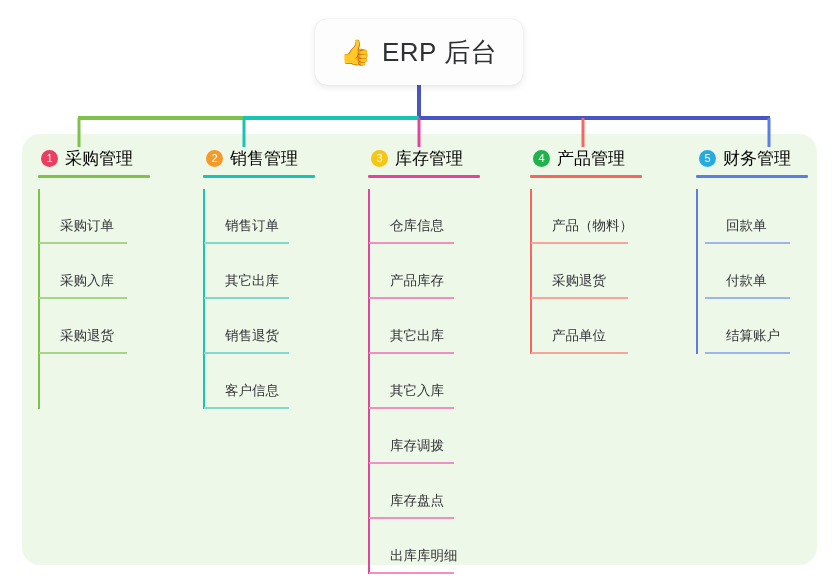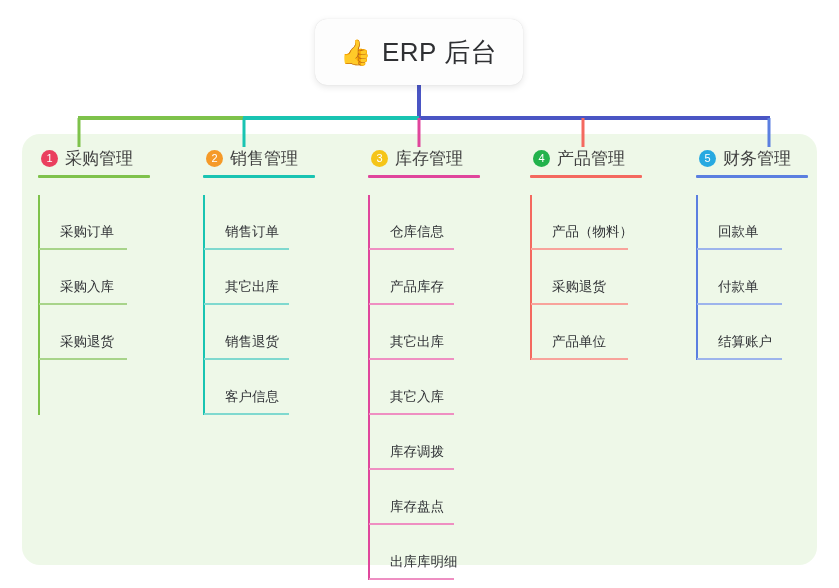--- a/index.html
+++ b/index.html
@@ -95,33 +95,33 @@
     border-radius: 50%;
     color: #ffffff;
     font-size: 11px;
     line-height: 17px;
     text-align: center;
     font-family: "Liberation Sans", "DejaVu Sans", sans-serif;
     flex: 0 0 auto;
   }
   .branch-label {
     font-size: 17px;
-    color: #404040;
+    color: #000000;
     white-space: nowrap;
     font-family: Liberation Sans, sans-serif;
   }
   .branch-rule {
     height: 3px;
     margin-top: 5px;
     border-radius: 1px;
   }
 
   .leaves {
     position: relative;
-    margin-top: 17px;
+    margin-top: 11px;
   }
   .spine {
     position: absolute;
     left: 0px;
     top: 0;
     width: 2px;
   }
   .leaf {
     position: relative;
     box-sizing: border-box;
@@ -278,21 +278,21 @@
             <div class="leaf-rule" style="background: rgb(248, 163, 155); width: 97px;"></div>
           </div>
         </div>
       </div>
       <div class="branch" style="left: 696px; width: 112px;">
         <div class="branch-head">
           <span class="badge" style="background: rgb(39, 169, 225);">5</span>
           <span class="branch-label">财务管理</span>
         </div>
         <div class="branch-rule" style="background: rgb(91, 127, 224); width: 112px;"></div>
-        <div class="leaves" style="height: 177px;">
+        <div class="leaves" style="height: 177px; padding-left: 8px;">
           <div class="spine" style="background: rgb(91, 127, 224); height: 165px;"></div>
           <div class="leaf">
             <span class="leaf-text">回款单</span>
             <div class="leaf-rule" style="background: rgb(157, 180, 236); width: 85px;"></div>
           </div>
           <div class="leaf">
             <span class="leaf-text">付款单</span>
             <div class="leaf-rule" style="background: rgb(157, 180, 236); width: 85px;"></div>
           </div>
           <div class="leaf">

